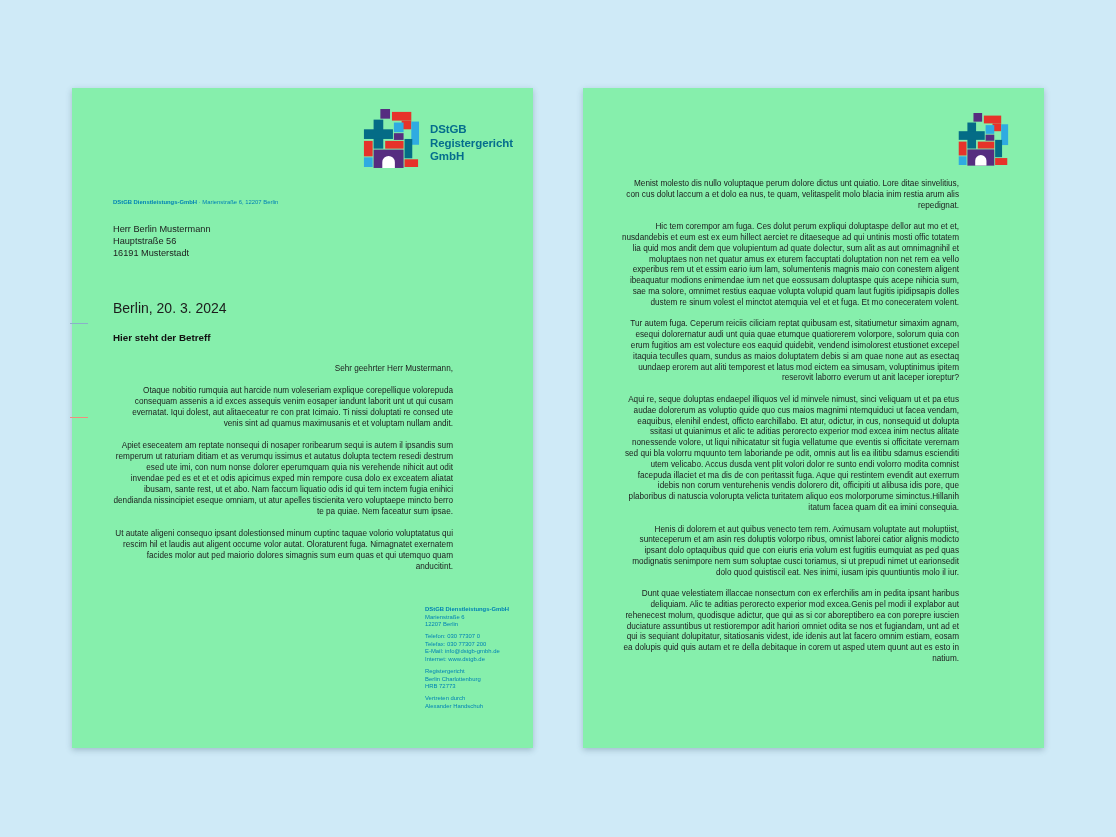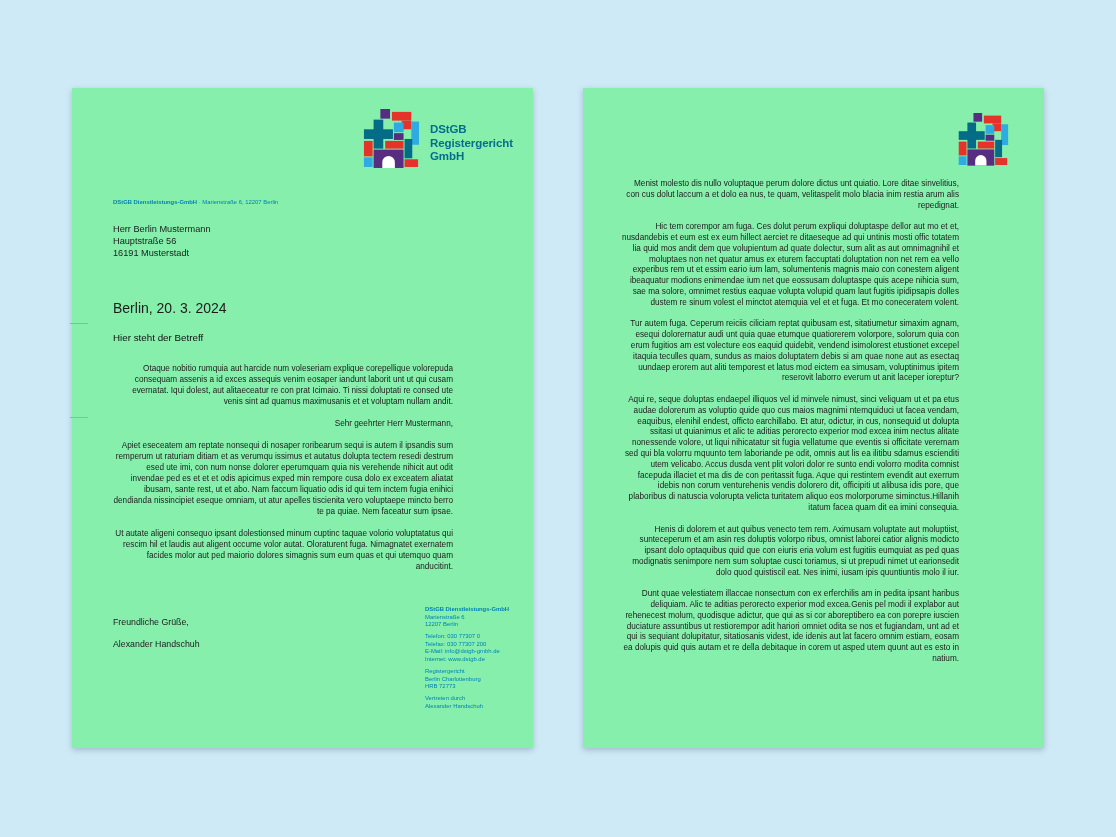--- a/index.html
+++ b/index.html
@@ -42,21 +42,21 @@
   .recipient{
     position:absolute;left:41px;top:135px;
     font-size:9.2px;line-height:12px;color:#1c1c1c;
   }
   .dateline{
     position:absolute;left:41px;top:212px;
     font-size:14px;color:#1c1c1c;
   }
   .subject{
     position:absolute;left:41px;top:244px;
-    font-size:9.8px;font-weight:normal;color:#111;
+    font-size:9.8px;font-weight:bold;color:#111;
   }
 
   .body-text{
     position:absolute;left:41px;width:340px;
     font-size:8.2px;line-height:11px;color:#1c1c1c;
     text-align:right;
   }
   .body-text p{margin:0 0 11px 0;}
   .p1-body{top:275px;}
   #page2 .body-text{left:36px;top:91px;line-height:10.8px;}
@@ -122,30 +122,26 @@
     <div class="recipient">
       <div>Herr Berlin Mustermann</div>
       <div>Hauptstraße 56</div>
       <div>16191 Musterstadt</div>
     </div>
 
     <div class="dateline">Berlin, 20. 3. 2024</div>
     <div class="subject">Hier steht der Betreff</div>
 
     <div class="body-text p1-body">
+      <p>Sehr geehrter Herr Mustermann,</p>
       <p>Otaque nobitio rumquia aut harcide num voleseriam explique corepellique volorepuda consequam assenis a id exces assequis venim eosaper iandunt laborit unt ut qui cusam evernatat. Iqui dolest, aut alitaeceatur re con prat Icimaio. Ti nissi doluptati re consed ute venis sint ad quamus maximusanis et et voluptam nullam andit.</p>
-      <p>Sehr geehrter Herr Mustermann,</p>
       <p>Apiet eseceatem am reptate nonsequi di nosaper roribearum sequi is autem il ipsandis sum remperum ut raturiam ditiam et as verumqu issimus et autatus dolupta tectem resedi destrum esed ute imi, con num nonse dolorer eperumquam quia nis verehende nihicit aut odit invendae ped es et et et odis apicimus exped min rempore cusa dolo ex exceatem aliatat ibusam, sante rest, ut et abo. Nam faccum liquatio odis id qui tem inctem fugia enihici dendianda nissincipiet eseque omniam, ut atur apelles tiscienita vero voluptaepe mincto berro te pa quiae. Nem faceatur sum ipsae.</p>
       <p>Ut autate aligeni consequo ipsant dolestionsed minum cuptinc taquae volorio voluptatatus qui rescim hil et laudis aut aligent occume volor autat. Oloraturent fuga. Nimagnatet exernatem facides molor aut ped maiorio dolores simagnis sum eum quas et qui utemquo quam anducitint.</p>
     </div>
 
-    <div class="closing">
-      <p>Freundliche Grüße,</p>
-      <p>Alexander Handschuh</p>
-    </div>
 
     <div class="footer">
       <div class="grp">
         <div class="b">DStGB Dienstleistungs-GmbH</div>
         <div>Marienstraße 6</div>
         <div>12207 Berlin</div>
       </div>
       <div class="grp">
         <div>Telefon: 030 77307 0</div>
         <div>Telefax: 030 77307 200</div>

